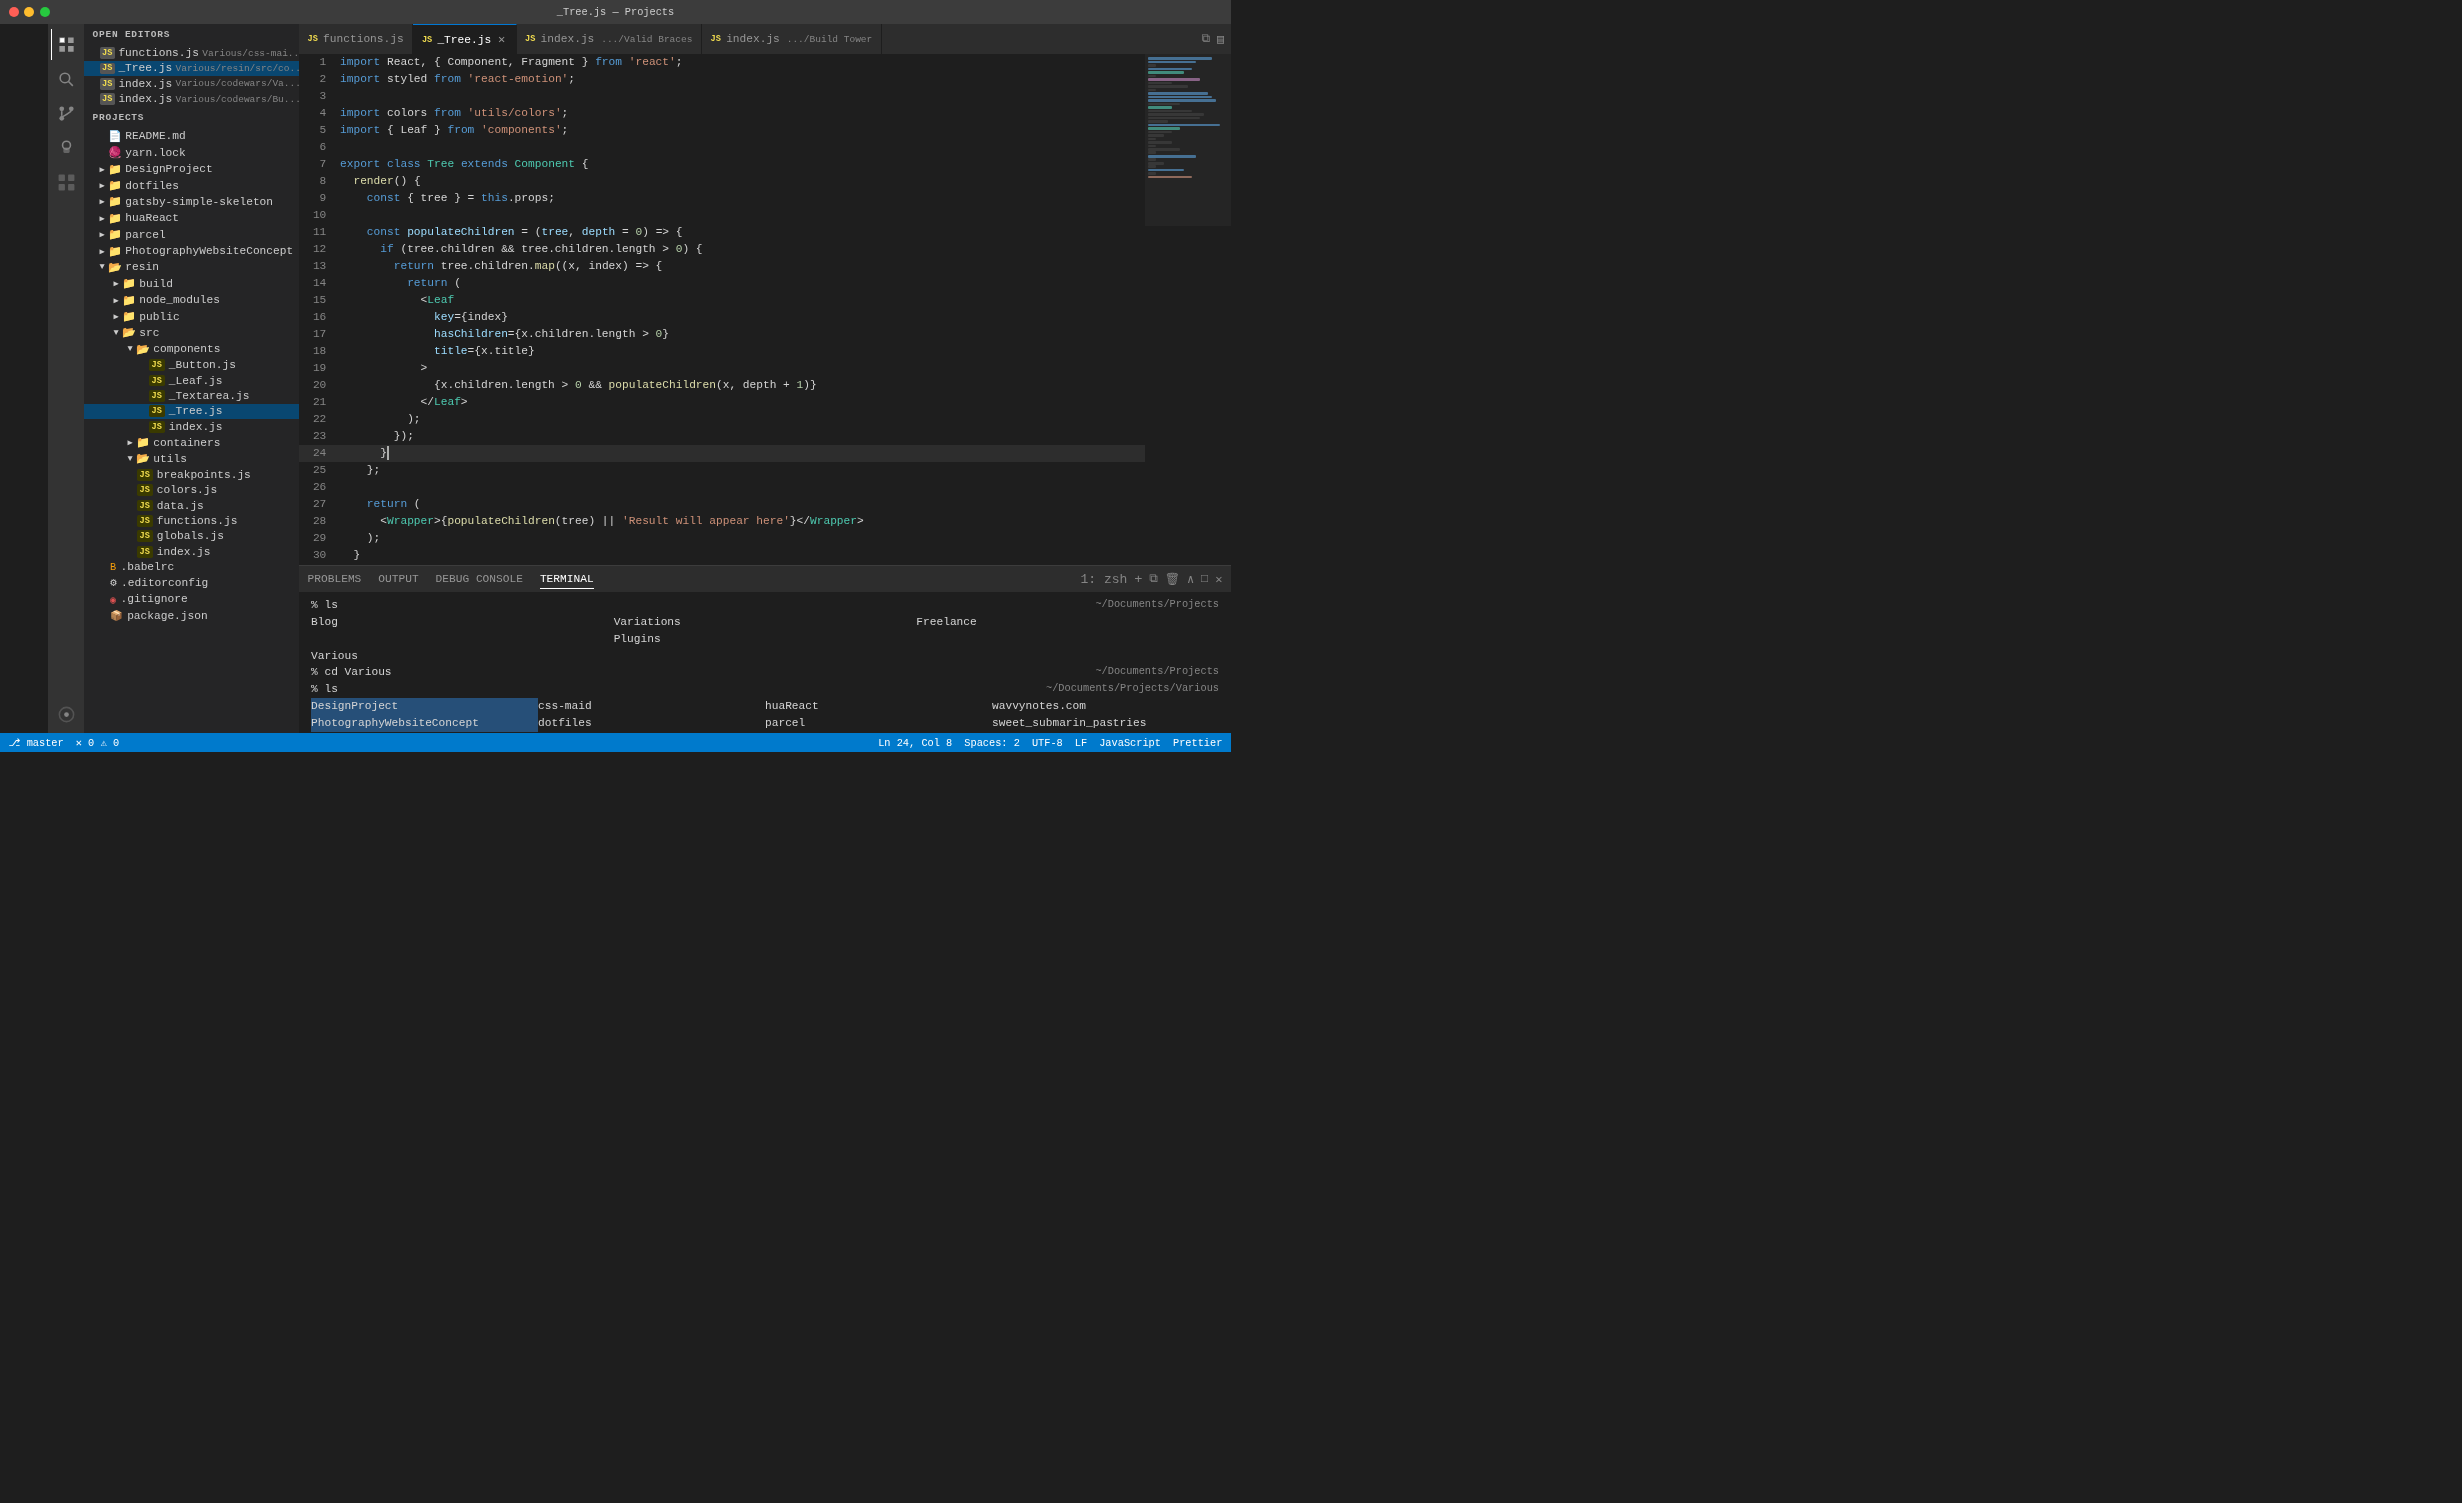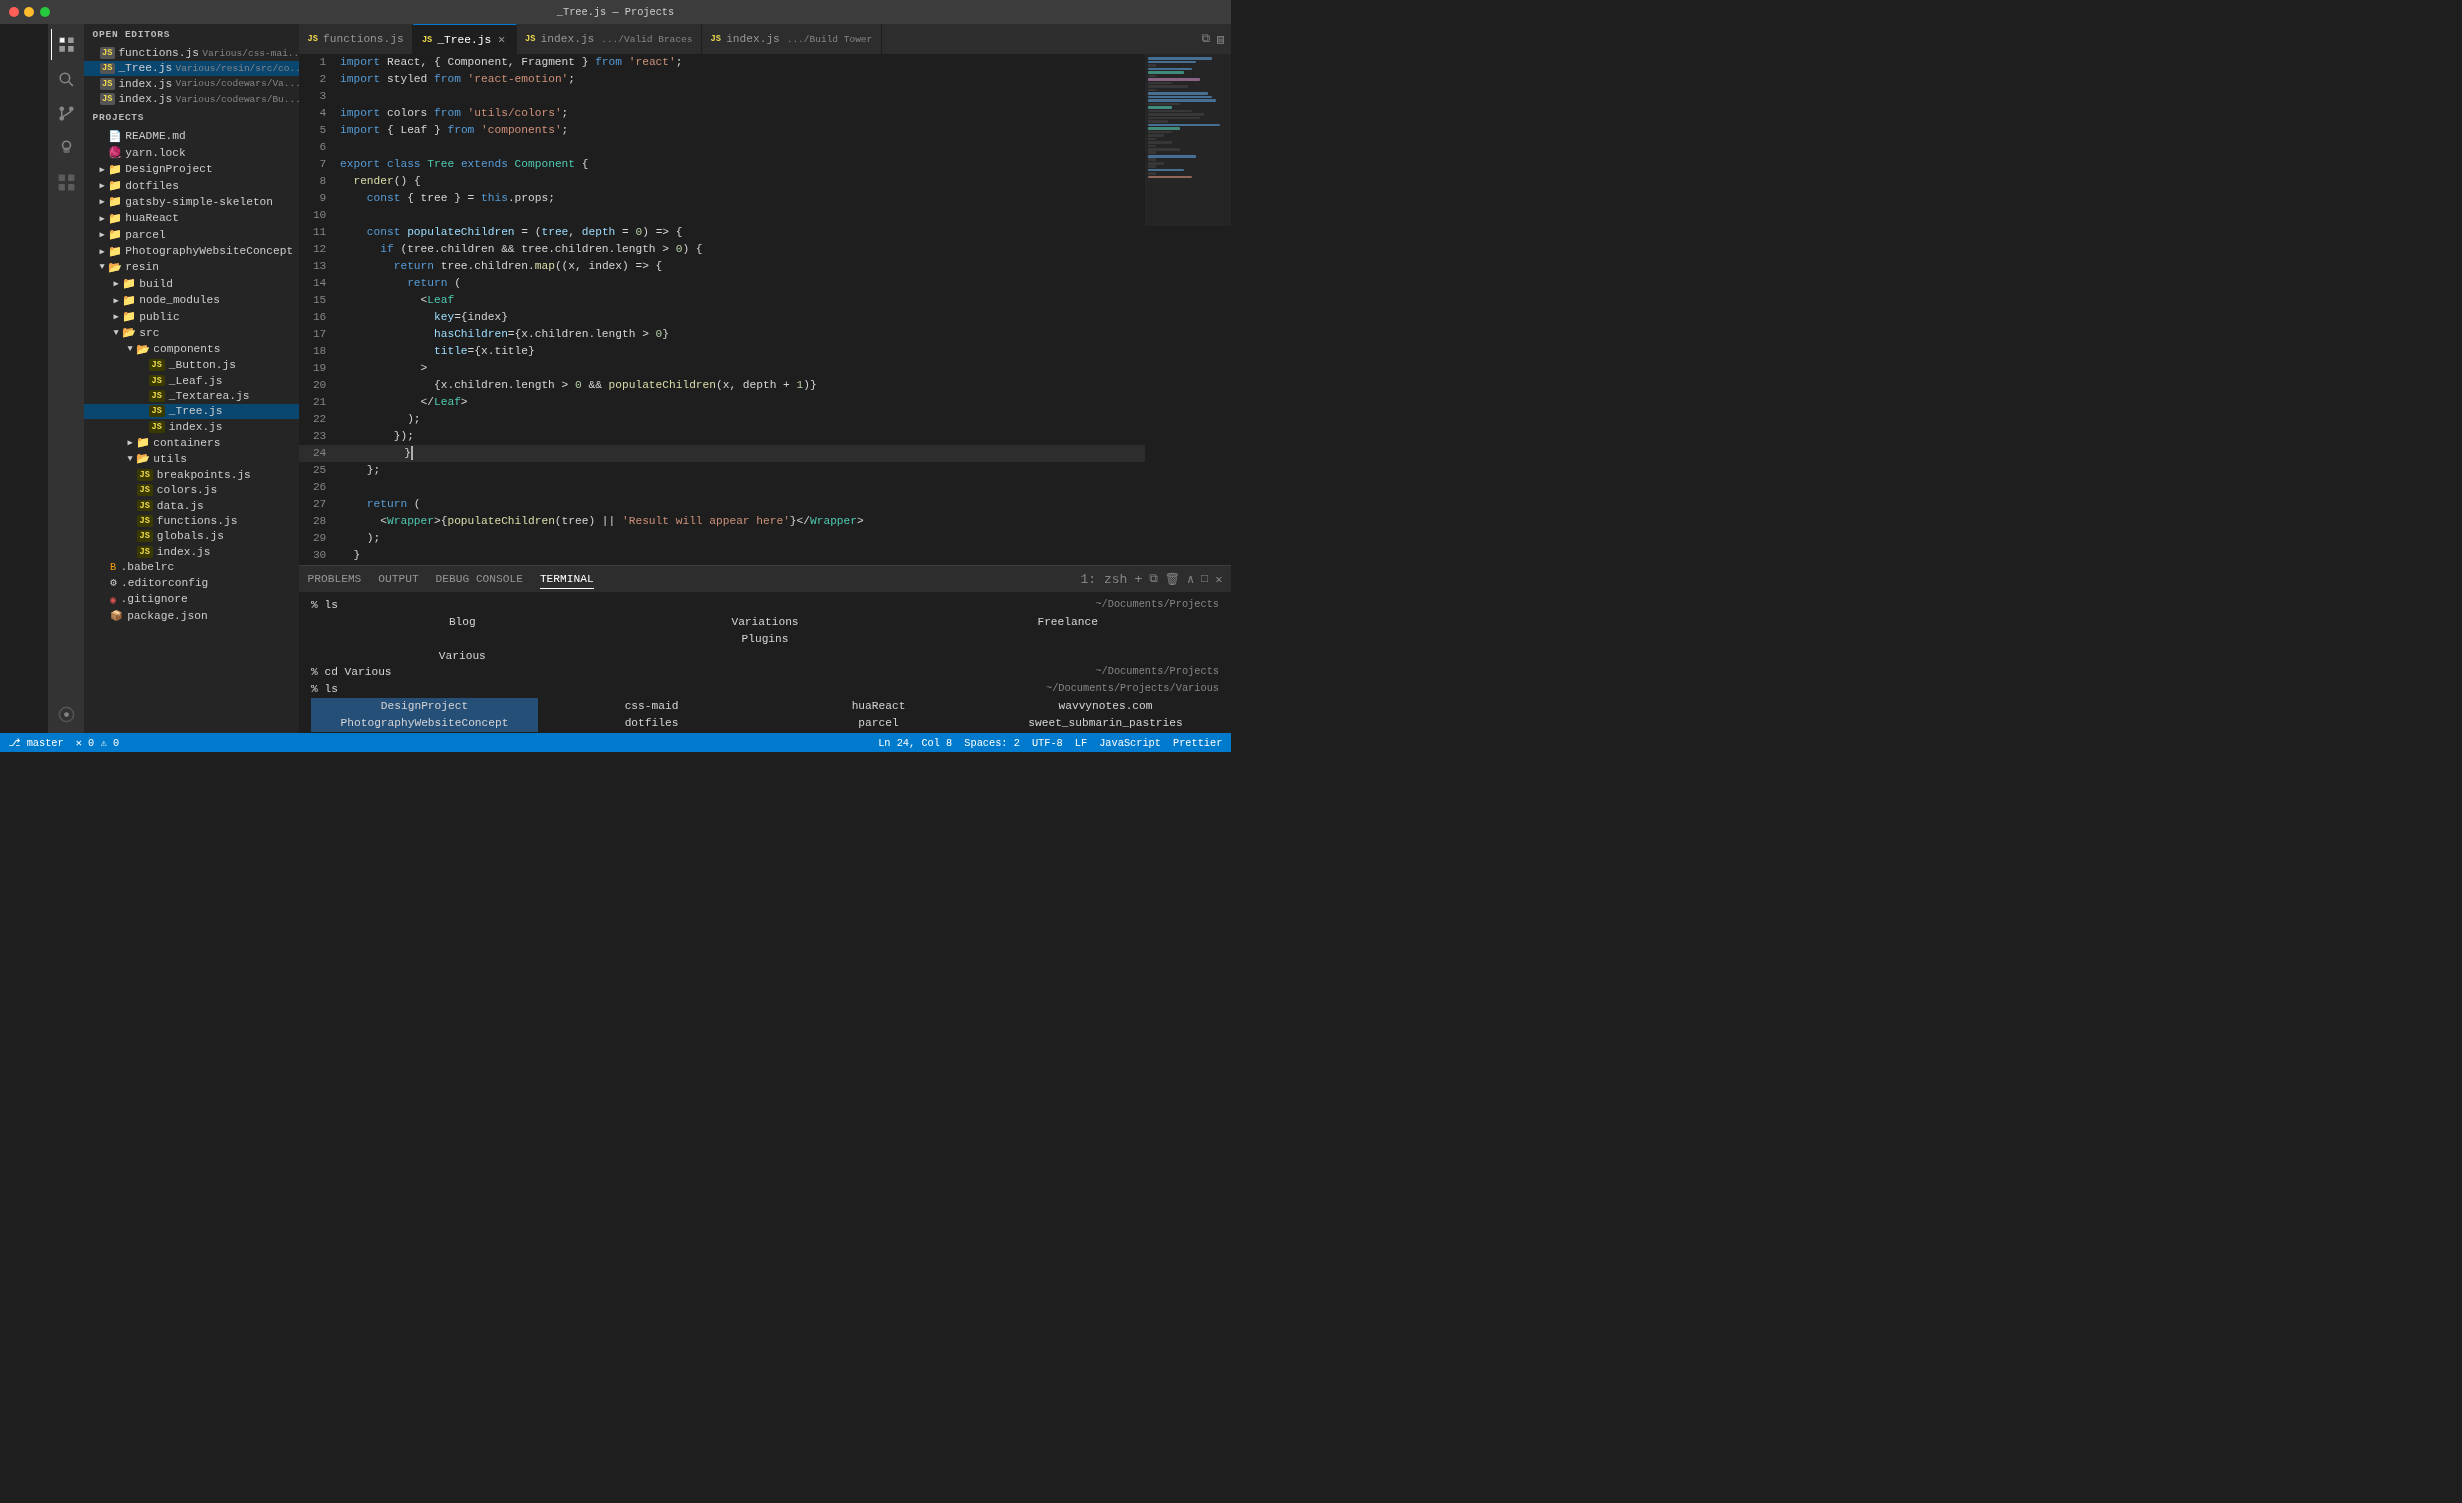--- a/index.html
+++ b/index.html
@@ -199,21 +199,21 @@
       color: #858585;
       font-size: 11.2px;
       user-select: none;
       flex-shrink: 0;
     }
     .line-content {
       flex: 1;
       font-size: 11.2px;
       white-space: pre;
     }
-    .cursor-line { background: #2d2d2d; gap: 24px; }
+    .cursor-line { background: #2d2d2d; }
     .cursor {
       display: inline-block;
       width: 1.7px;
       height: 13.7px;
       background: #aeafad;
       vertical-align: middle;
     }
 
     
     .kw { color: #569cd6; }
@@ -290,21 +290,20 @@
       gap: 6.9px;
       align-items: center;
       color: #858585;
     }
     .terminal-content {
       flex: 1;
       padding: 5.2px 12px;
       overflow-y: auto;
       font-size: 11.2px;
       line-height: 1.5;
-      text-align: center;
     }
     .term-prompt { color: #d4d4d4; }
     .term-grid {
       display: grid;
       grid-template-columns: repeat(3, 1fr);
       gap: 0;
       color: #d4d4d4;
     }
 
     

